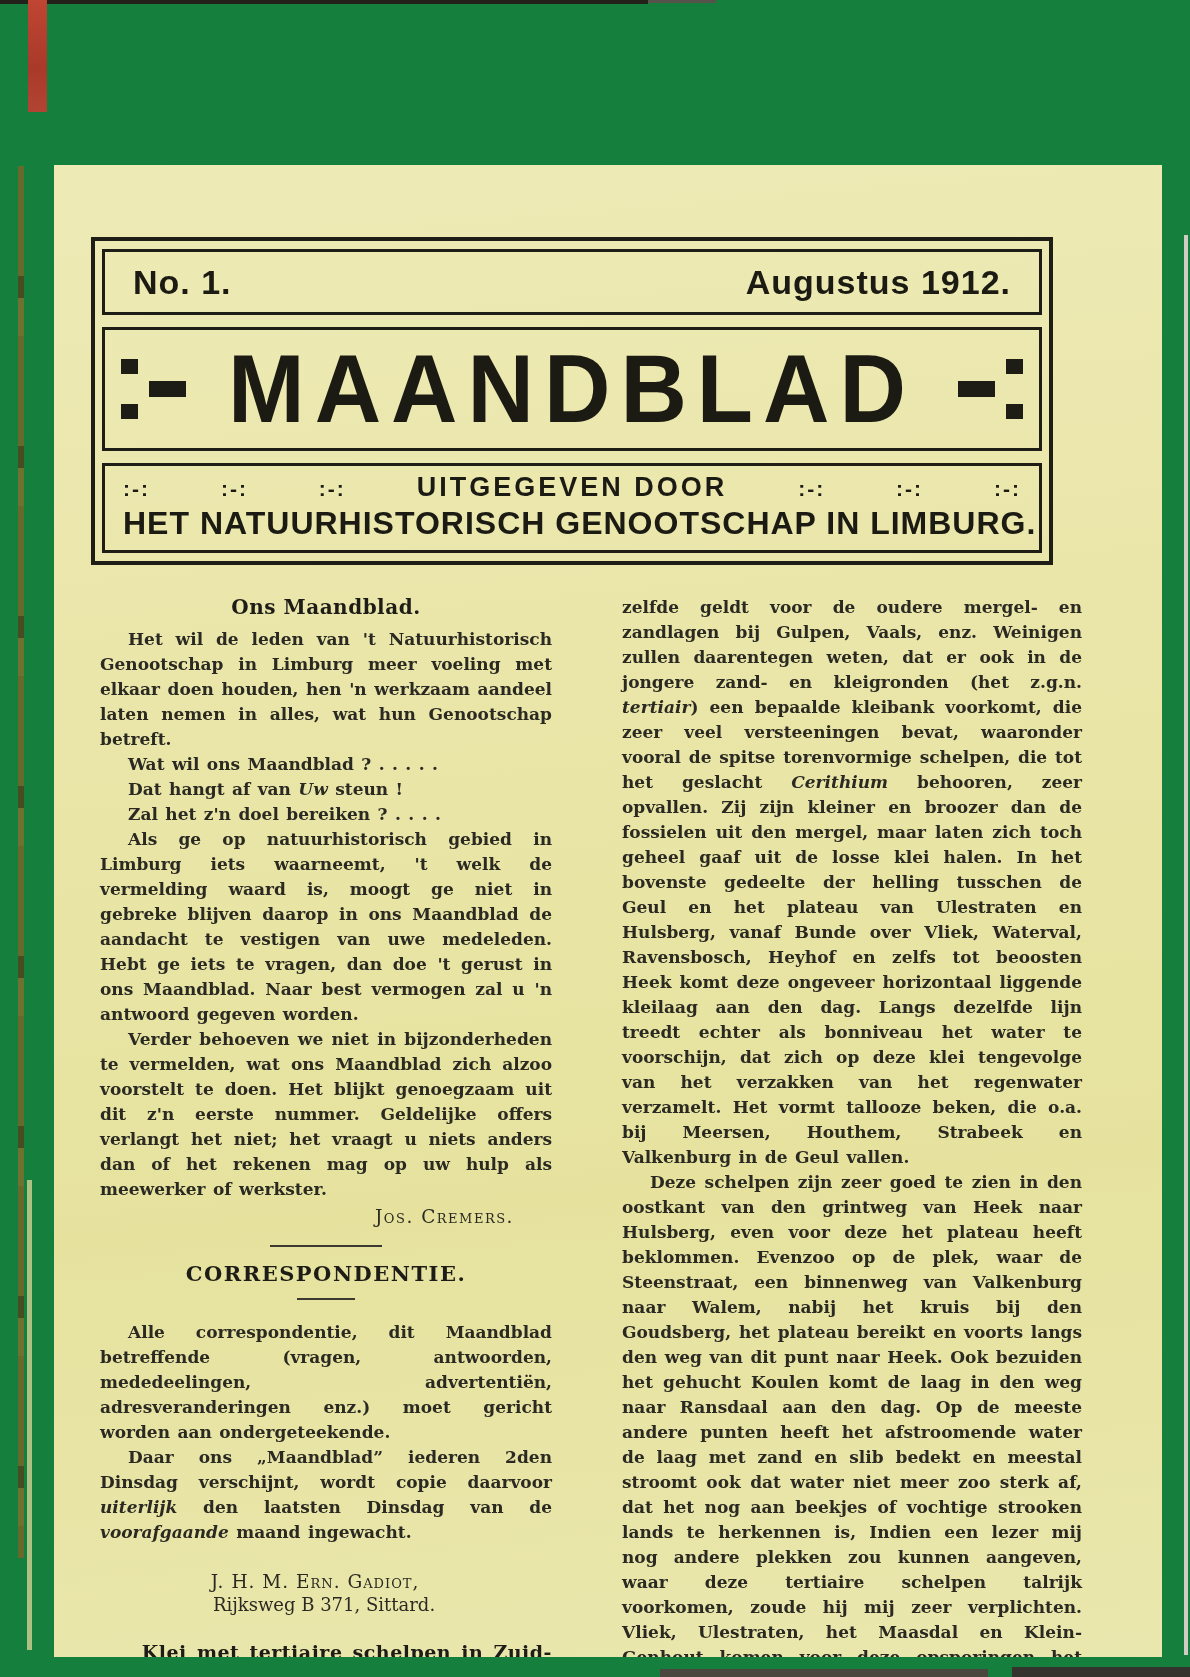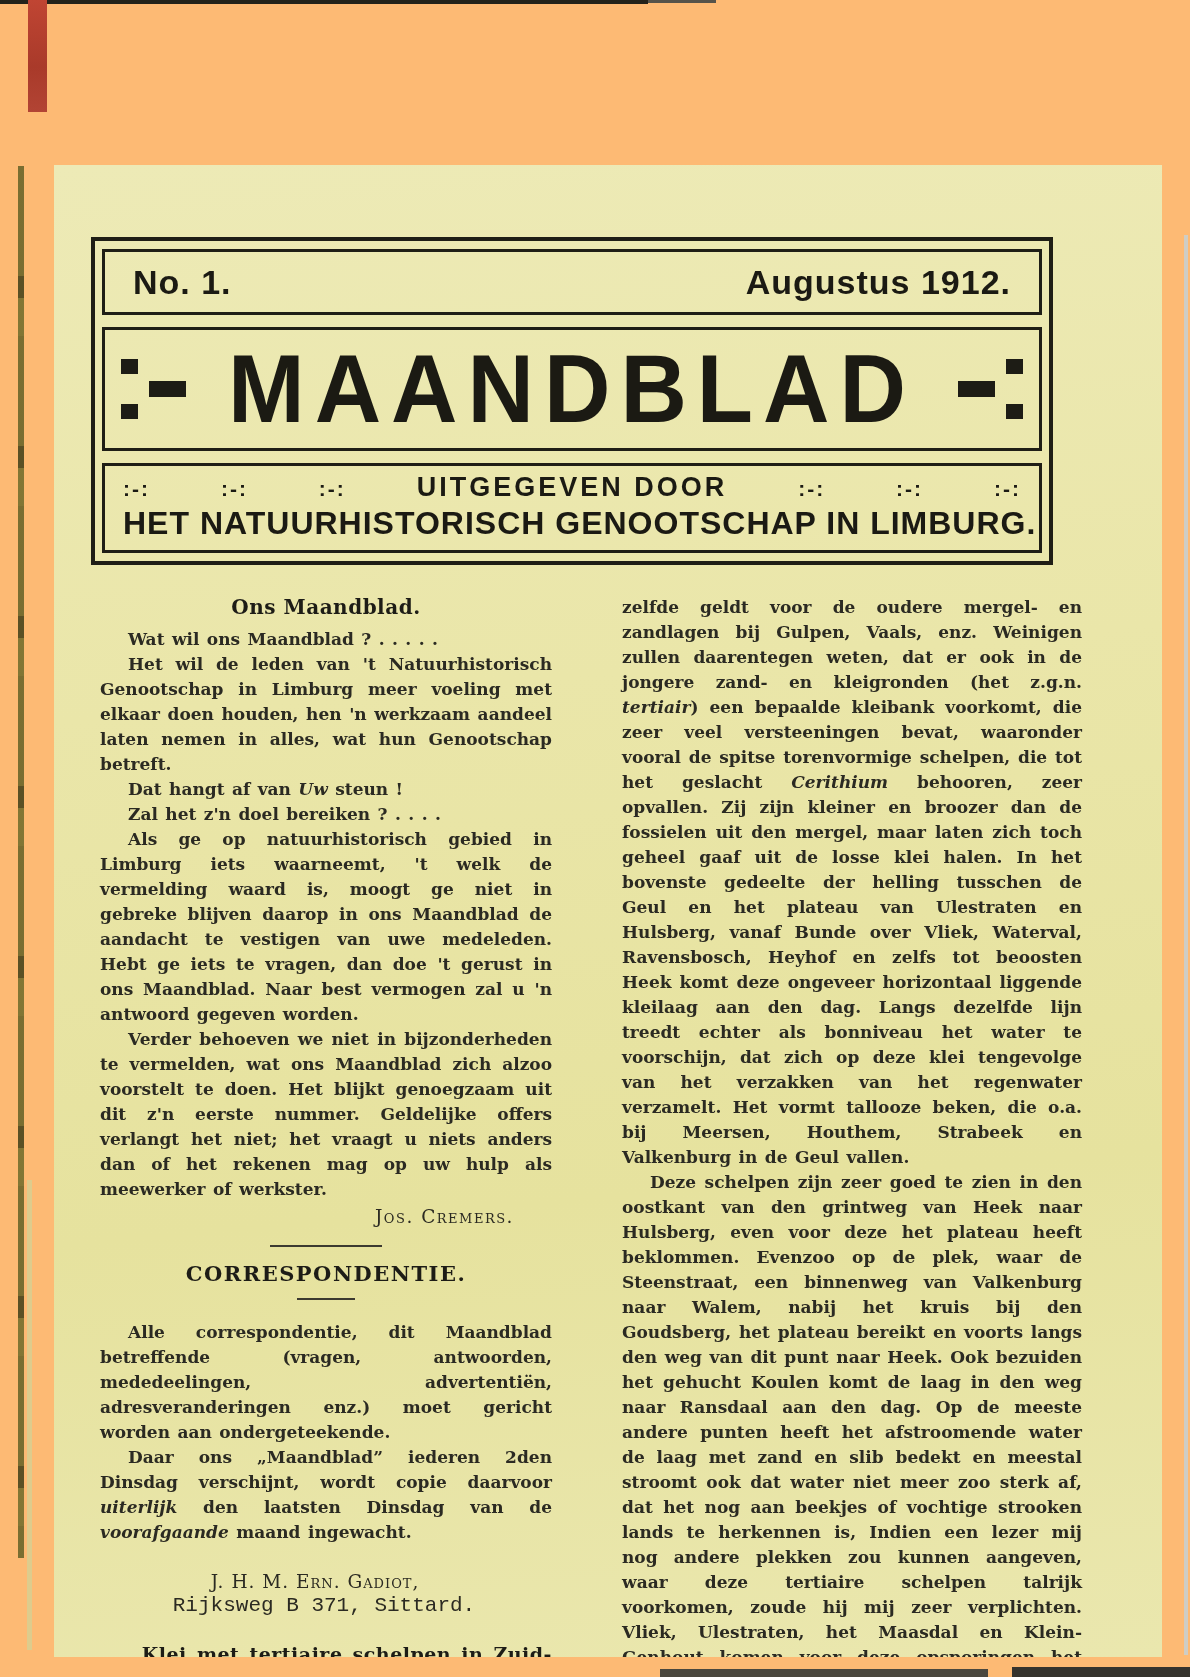--- a/index.html
+++ b/index.html
@@ -1,17 +1,17 @@
 <!DOCTYPE html>
 <html><head>
 <meta charset="utf-8">
 <style>
   html,body{margin:0;padding:0;}
   body{background:#e8e6df;font-family:"DejaVu Serif", serif;}
-  .scan{position:relative;width:1190px;height:1677px;background:#fdba74;overflow:hidden;}
+  .scan{position:relative;width:1190px;height:1677px;background:#15803d;overflow:hidden;}
   
   .topline{position:absolute;left:0;top:0;width:648px;height:4px;background:#23221a;}
   .topline2{position:absolute;left:648px;top:0;width:68px;height:3px;background:#55534a;}
   .ribbon{position:absolute;left:28px;top:0;width:19px;height:112px;background:linear-gradient(180deg,#c04533,#a93a2a 60%,#b24434);}
   .edge-line{position:absolute;left:18px;top:166px;width:6px;height:1392px;
     background:repeating-linear-gradient(180deg,#6e672b 0 110px,#4c471e 110px 132px,#77702f 132px 170px);opacity:.92;}
   .edge-line2{position:absolute;left:27px;top:1180px;width:5px;height:470px;background:#d6d193;opacity:.8;}
   .right-shadow{position:absolute;right:2px;top:235px;width:4px;height:1420px;background:#cfcdc4;}
   .botbar1{position:absolute;left:660px;top:1669px;width:328px;height:8px;background:#4a473e;}
   .botbar2{position:absolute;left:1012px;top:1667px;width:178px;height:10px;background:#35332e;}
@@ -43,21 +43,21 @@
   .p.noindent{text-indent:0;}
   .it{font-style:italic;}
   h2.art{font-size:20px;font-weight:bold;text-align:center;margin:0 0 8px;color:#1d1c16;letter-spacing:.5px;}
   h2.corr{font-size:21px;letter-spacing:1.5px;margin:12px;}
   h2.klei{font-size:19px;text-align:right;word-spacing:3px;margin:26px 0 14px;}
   .sig-right{font-variant:small-caps;font-size:18.5px;letter-spacing:1.5px;text-align:right;padding-right:38px;margin-top:4px;}
   .rule{width:112px;border-top:2px solid #3c3a30;margin:18px auto 14px;}
   .rule.short{width:58px;margin:10px auto 20px;}
   .gadiot{margin-top:26px;text-align:center;}
   .gadiot .name{font-variant:small-caps;font-size:18.5px;letter-spacing:1px;padding-right:22px;}
-  .gadiot .addr{font-size:21px;padding-right:4px;margin-top:2px;font-family:Liberation Mono, monospace;}
+  .gadiot .addr{font-size:18px;padding-right:4px;margin-top:2px;}
 </style>
 </head>
 <body>
 
 <div class="scan">
   <div class="topline"></div>
   <div class="topline2"></div>
   <div class="ribbon"></div>
   <div class="edge-line"></div>
   <div class="edge-line2"></div>
@@ -100,22 +100,22 @@
           <span>:-:</span>
         </div>
         <div class="pub-line2">HET NATUURHISTORISCH GENOOTSCHAP IN LIMBURG.</div>
       </div>
     </div>
 
     <div class="cols">
 
       <div class="col-left">
         <h2 class="art">Ons Maandblad.</h2>
+        <p class="p"><span>Het wil de leden van 't Natuurhistorisch Genootschap in Limburg meer voeling met elkaar doen houden, hen 'n werkzaam aandeel laten nemen in alles, wat hun Genootschap betreft.</span></p>
         <p class="p"><span>Wat wil ons Maandblad ?   .    .    .    .    .</span></p>
-        <p class="p"><span>Het wil de leden van 't Natuurhistorisch Genootschap in Limburg meer voeling met elkaar doen houden, hen 'n werkzaam aandeel laten nemen in alles, wat hun Genootschap betreft.</span></p>
         <p class="p"><span>Dat hangt af van </span><span class="it">Uw</span><span> steun !</span></p>
         <p class="p"><span>Zal het z'n doel bereiken ?   .    .    .    .</span></p>
         <p class="p"><span>Als ge op natuurhistorisch gebied in Limburg iets waarneemt, 't welk de vermelding waard is, moogt ge niet in gebreke blijven daarop in ons Maandblad de aandacht te vestigen van uwe medeleden. Hebt ge iets te vragen, dan doe 't gerust in ons Maandblad. Naar best vermogen zal u 'n antwoord gegeven worden.</span></p>
         <p class="p"><span>Verder behoeven we niet in bijzonderheden te vermelden, wat ons Maandblad zich alzoo voorstelt te doen. Het blijkt genoegzaam uit dit z'n eerste nummer. Geldelijke offers verlangt het niet; het vraagt u niets anders dan of het rekenen mag op uw hulp als meewerker of werkster.</span></p>
         <div class="sig-right">Jos. Cremers.</div>
 
         <div class="rule"></div>
 
         <h2 class="art corr">CORRESPONDENTIE.</h2>
         <div class="rule short"></div>

